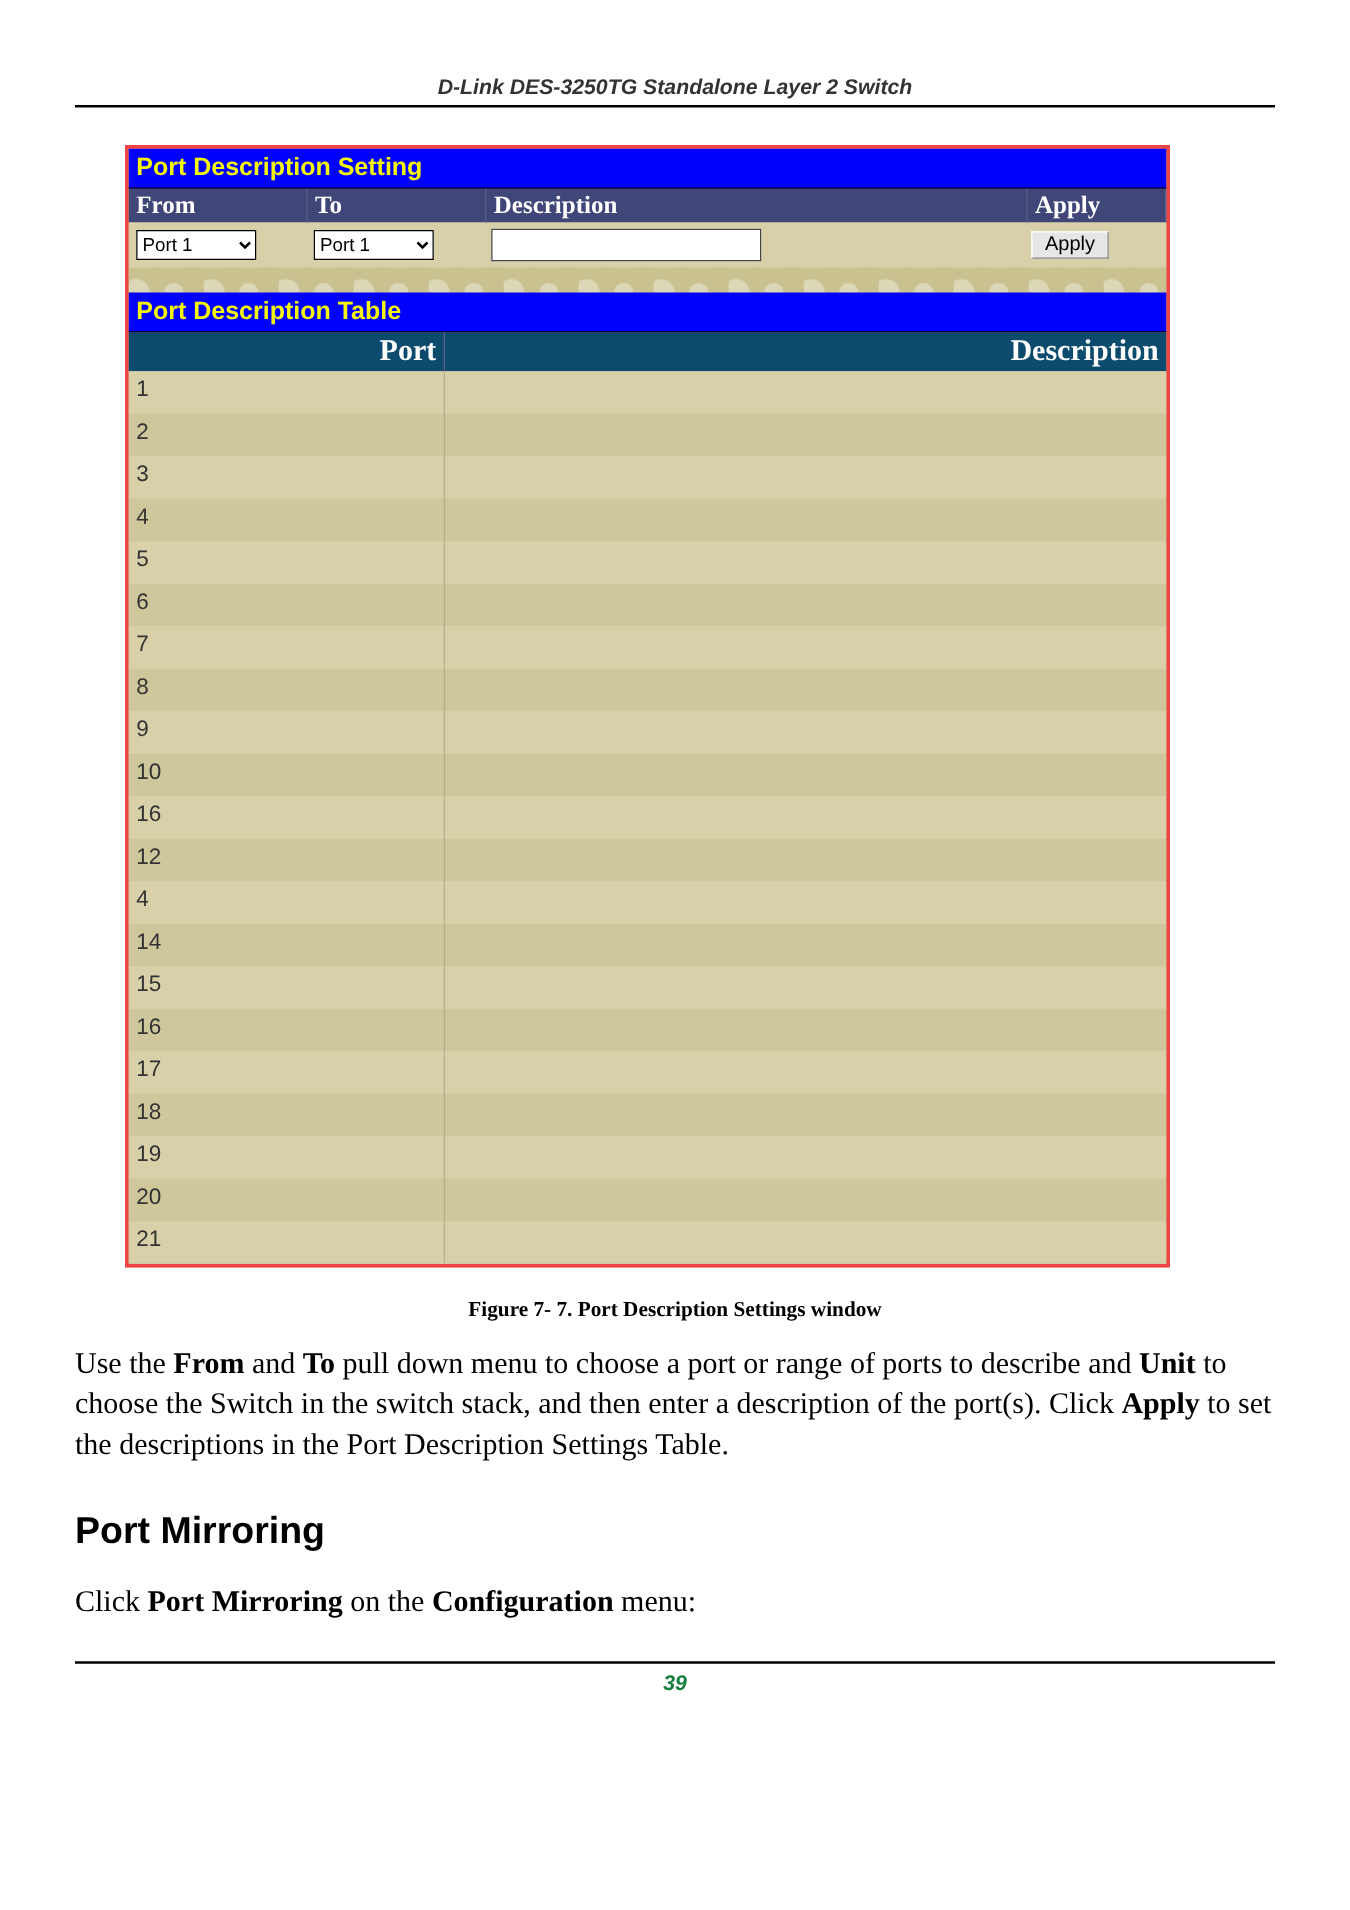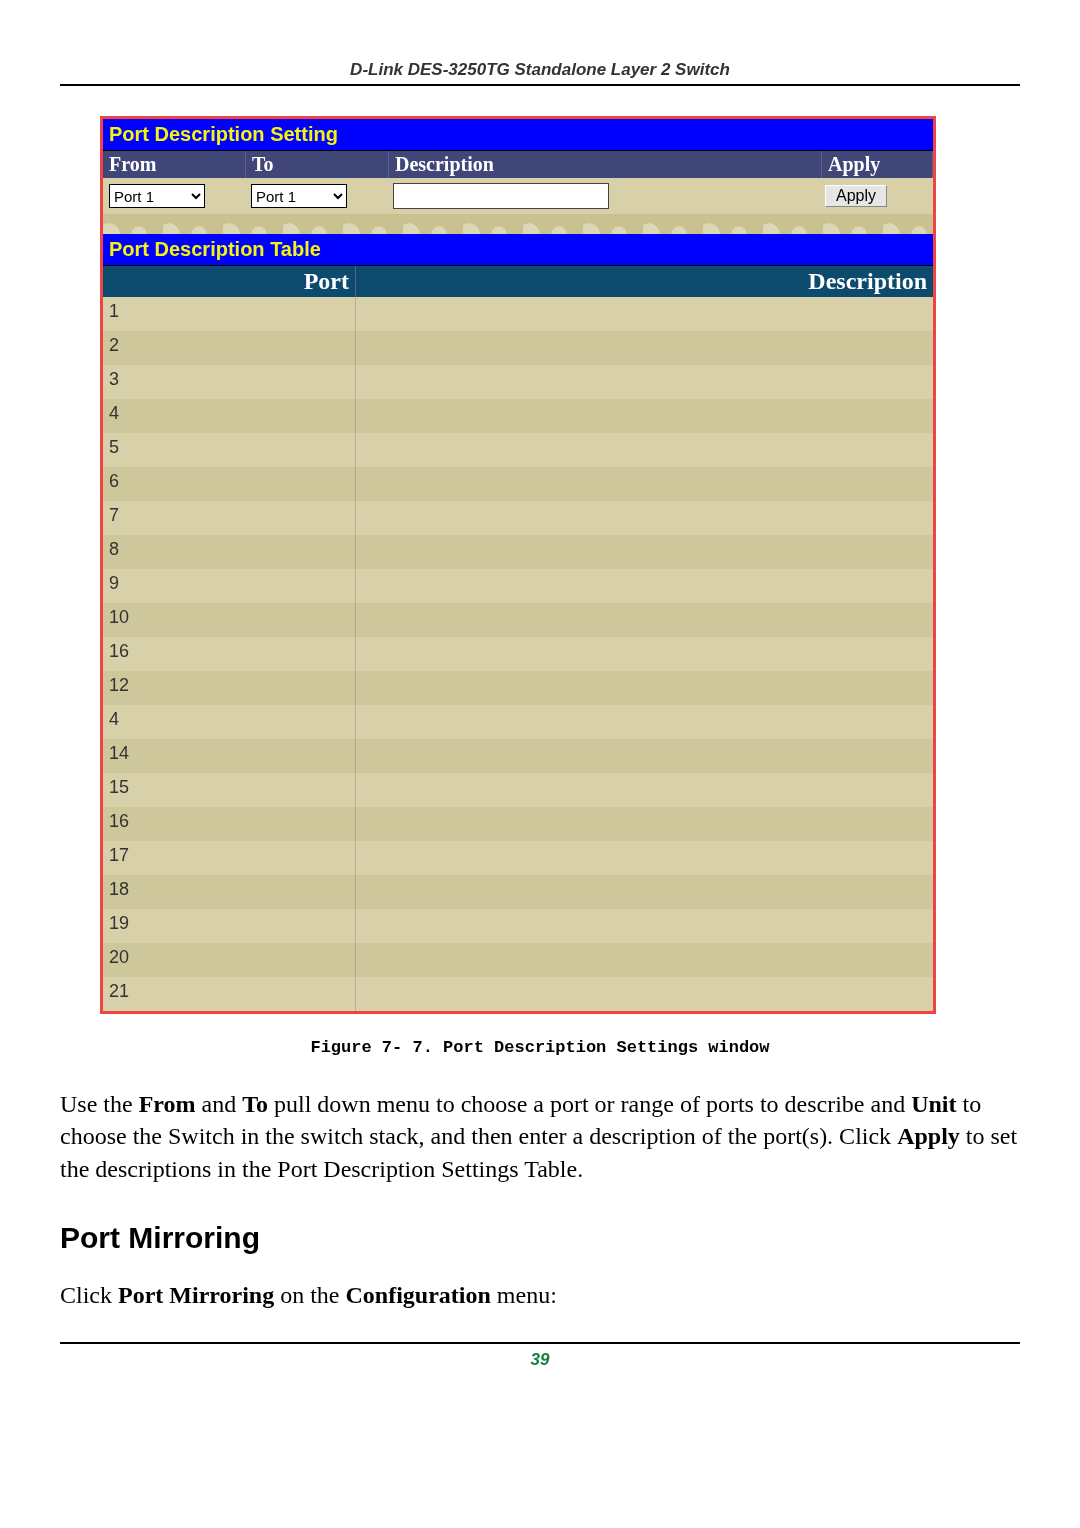--- a/index.html
+++ b/index.html
@@ -143,24 +143,24 @@
     height: 34px;
     align-items: stretch;
   }
   .port-row:nth-child(odd)  { background: #d8d0a8; }
   .port-row:nth-child(even) { background: #cfc79c; }
   .port-row .c-port { width: 240px; padding: 4px 6px; border-right: 1px solid rgba(0,0,0,.15);}
   .port-row .c-desc { flex: 1; padding: 4px 6px; }
 
   .figcap {
     text-align: center;
-    font-family: Liberation Mono, monospace;
+    font-family: Liberation Serif, serif;
     font-weight: bold;
     font-size: 17px;
-    margin: 24px 0 31px 0;
+    margin: 24px 0 17px 0;
   }
 
   .body-text {
     font-size: 24px;
     line-height: 1.35;
     margin: 0 0 20px 0;
   }
   .body-text b { font-weight: bold; }
 
   h2.section {

